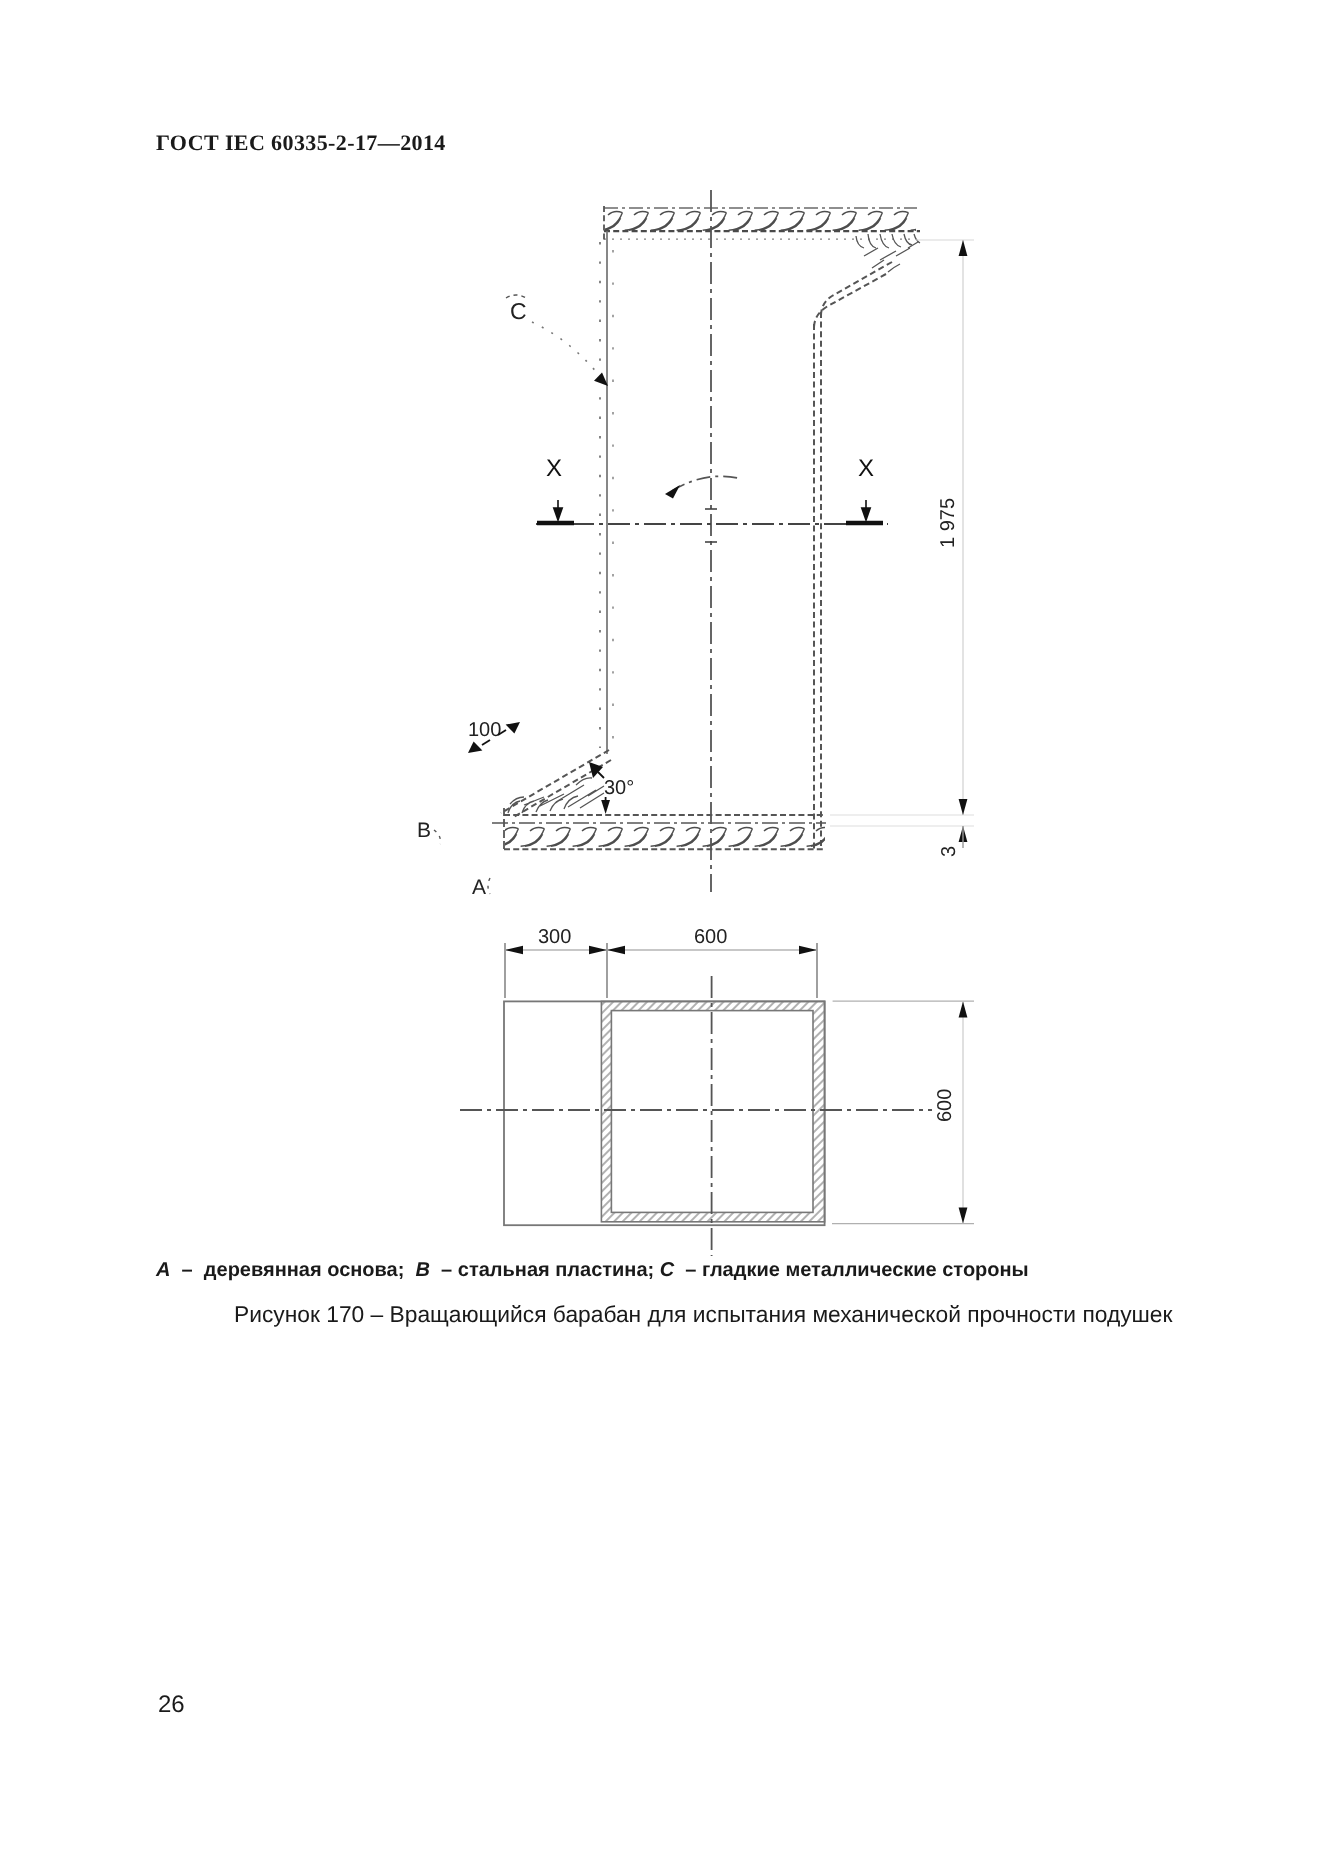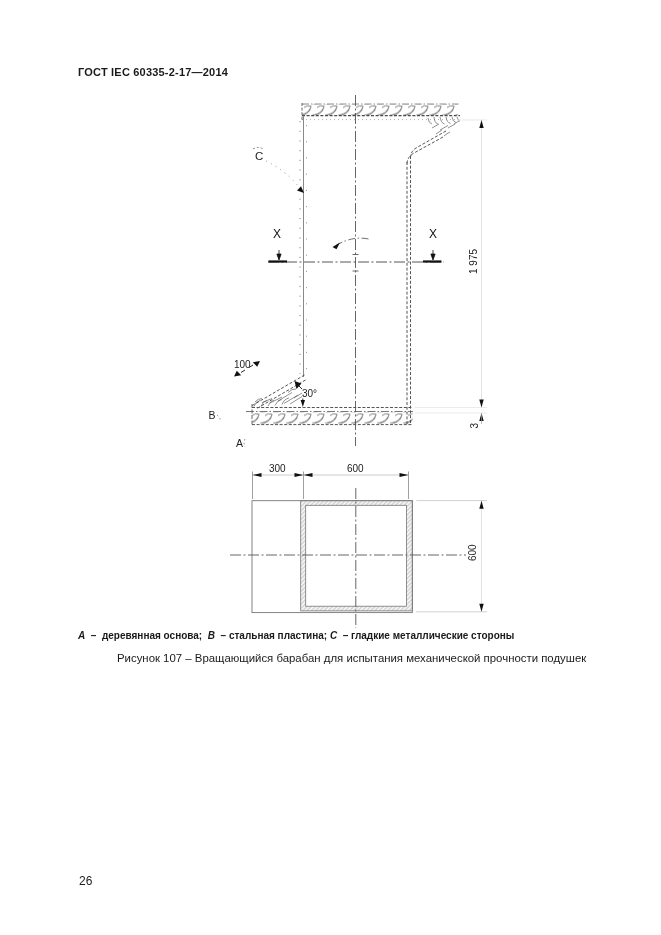--- a/index.html
+++ b/index.html
@@ -3,21 +3,21 @@
 <meta charset="utf-8">
 <style>
   html,body{margin:0;padding:0;}
   body{width:661px;height:935px;background:#ffffff;position:relative;overflow:hidden;
        font-family:"Liberation Sans", sans-serif;}
   .abs{position:absolute;}
 </style>
 </head>
 <body>
 
-<div class="abs" style="left:78px;top:66px;font-size:11px;font-weight:bold;color:#1a1a1a;letter-spacing:0.2px;">ГОСТ IEC 60335-2-17—2014</div>
+<div class="abs" style="left:78px;top:66px;font-size:11px;font-weight:bold;color:#1a1a1a;letter-spacing:0.2px;font-family:Liberation Serif, serif;">ГОСТ IEC 60335-2-17—2014</div>
 
 <svg class="abs" style="left:0;top:0" width="661" height="935" viewBox="0 0 661 935">
 <defs>
 
   <pattern id="wood" width="13" height="11" patternUnits="userSpaceOnUse" patternTransform="translate(0,5.5)">
     <path d="M0.3,10.6 C5,10.4 10,8 12.2,1.8 M12.2,1.8 Q8,0.2 5,3 M2.5,10.6 C6,10.2 9.5,8.6 11.3,4.6" stroke="#4d4d4d" fill="none" stroke-width="0.72"></path>
   </pattern>
 
   <pattern id="steel" width="3" height="3" patternUnits="userSpaceOnUse" patternTransform="rotate(45)">
     <line x1="1" y1="0" x2="1" y2="3" stroke="#909090" stroke-width="0.7"></line>
@@ -175,15 +175,15 @@
   <line x1="416" y1="611.8" x2="487" y2="611.8" stroke="#b0b0b0" stroke-width="0.6"></line>
   <line x1="481.5" y1="500.7" x2="481.5" y2="611.8" stroke="#cccccc" stroke-width="0.6"></line>
   <path d="M481.5,500.7 l-2.2,8 l4.4,0 Z" fill="#111"></path>
   <path d="M481.5,611.8 l-2.2,-8 l4.4,0 Z" fill="#111"></path>
   <text x="475.5" y="561" font-size="10" font-family="Liberation Sans" fill="#222" transform="rotate(-90 475.5 561)">600</text>
 </g>
 </svg>
 
 <div class="abs" style="left:78px;top:630px;font-size:10px;color:#1a1a1a;font-weight:bold;"><i>A</i>&nbsp; –&nbsp; деревянная основа;&nbsp; <i>B</i>&nbsp; – стальная пластина; <i>C</i>&nbsp; – гладкие металлические стороны</div>
 
-<div class="abs" style="left:117px;top:652px;font-size:11.4px;color:#1a1a1a;">Рисунок 107 – Вращающийся барабан для испытания механической прочности подушек</div>
+<div class="abs" style="left:117px;top:652px;font-size:11.4px;color:#1a1a1a;">Рисунок 170 – Вращающийся барабан для испытания механической прочности подушек</div>
 
-<div class="abs" style="left:79px;top:874px;font-size:12px;color:#1a1a1a;">26</div>
+<div class="abs" style="left:79px;top:845px;font-size:12px;color:#1a1a1a;">26</div>
 
 </body></html>

